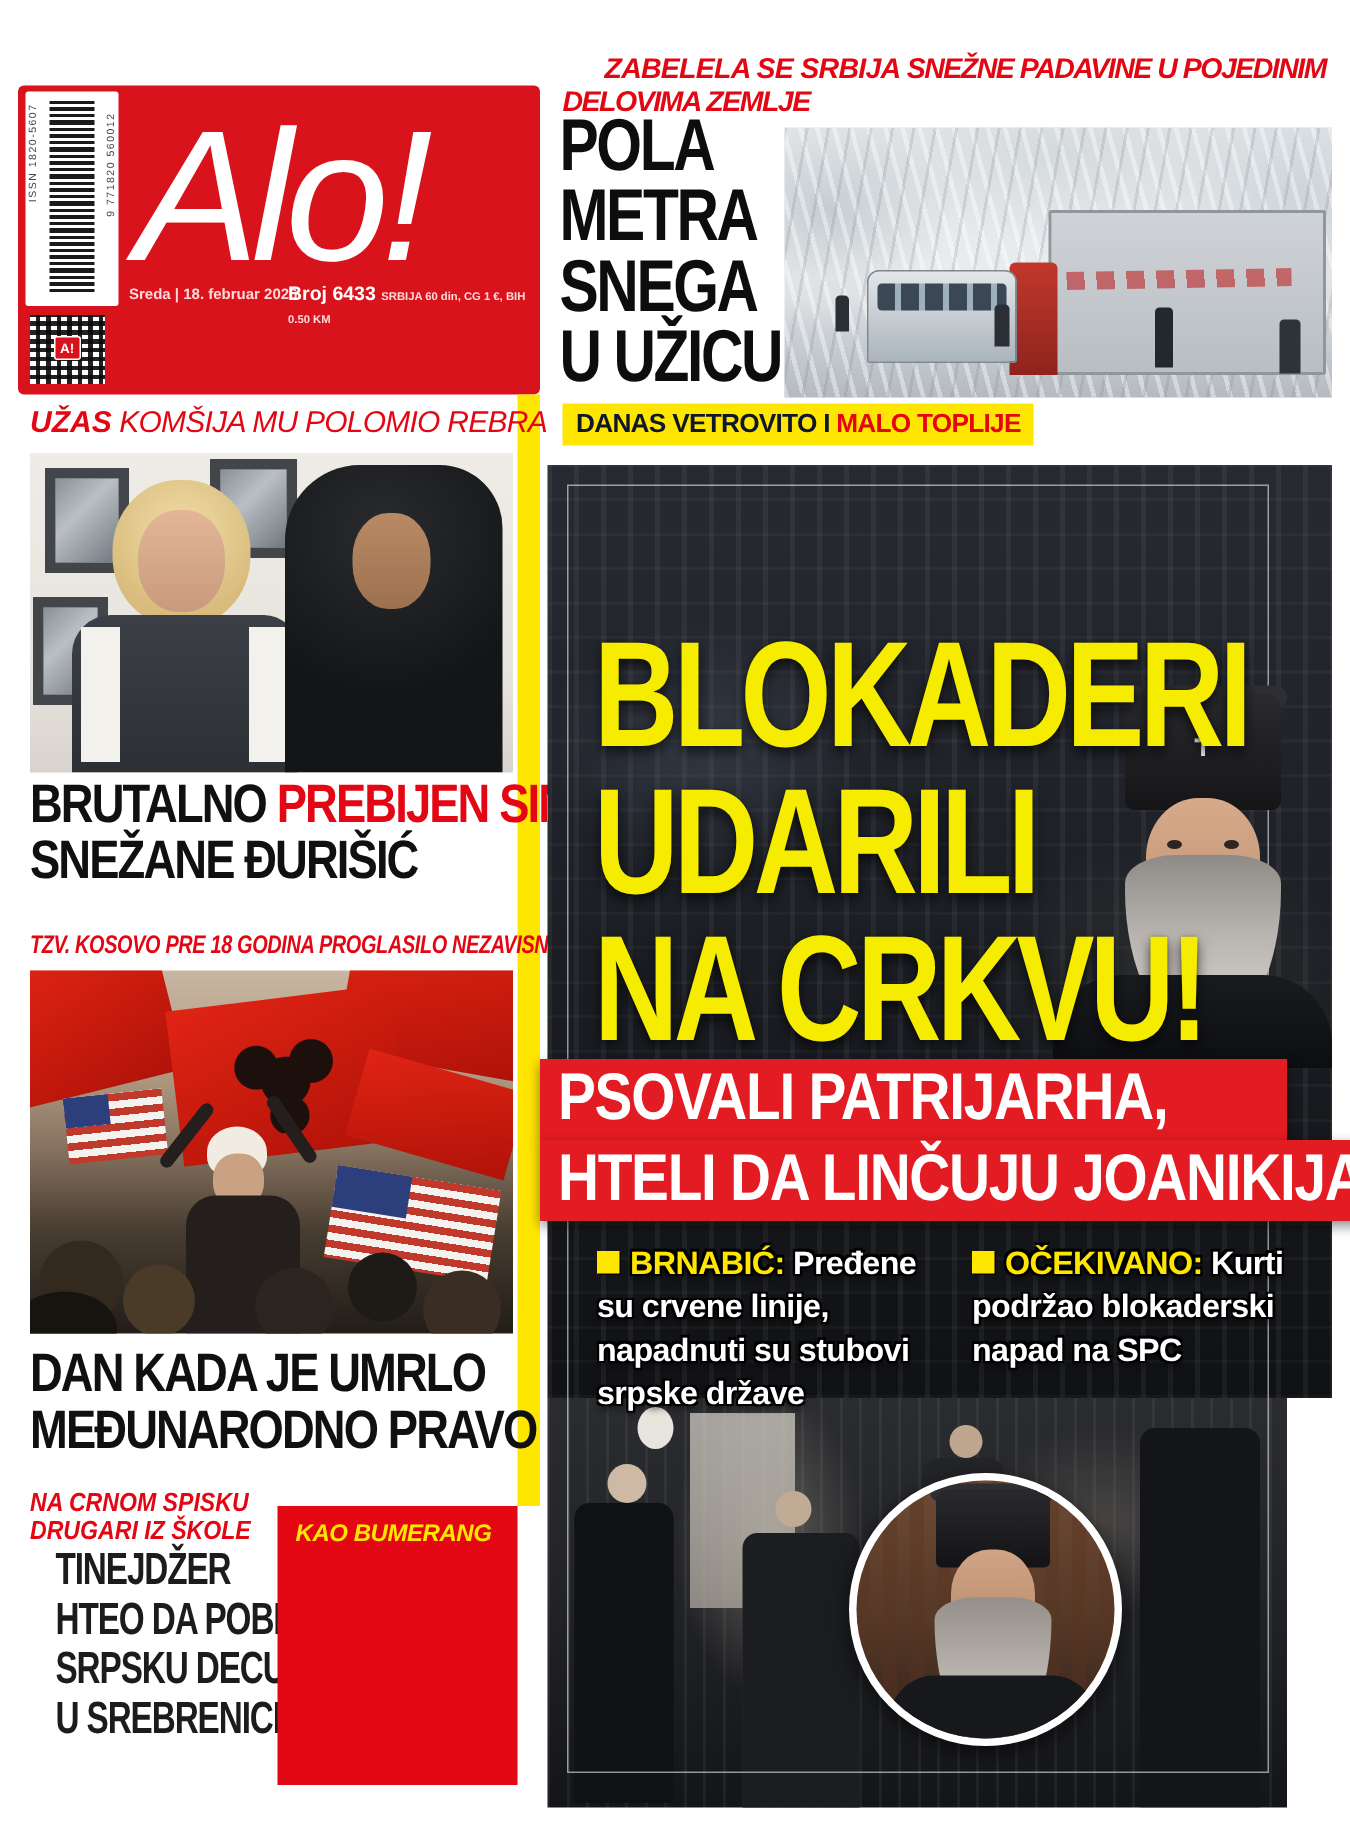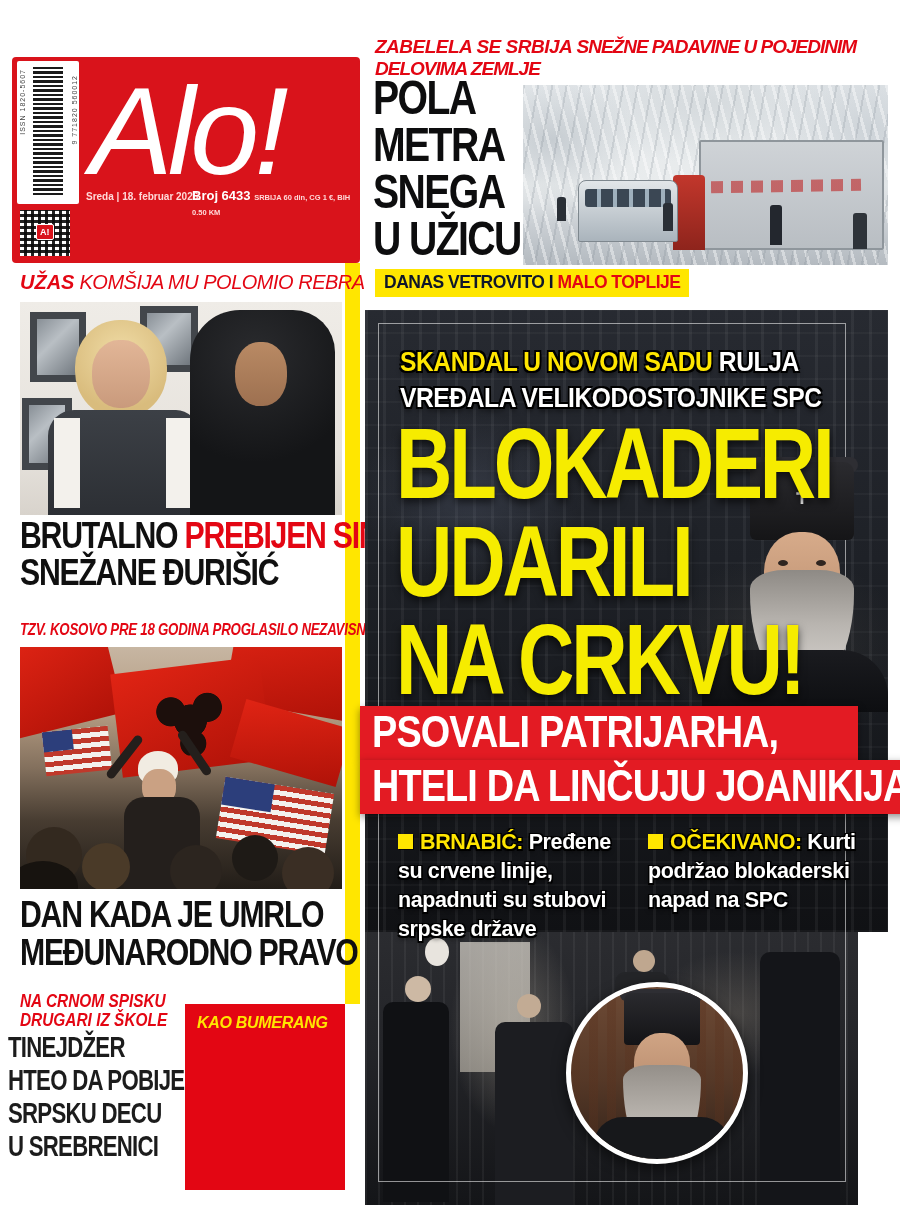--- a/index.html
+++ b/index.html
@@ -23,21 +23,21 @@
   .qr-badge { position:absolute; left:19px; top:17px; background:#d9131b; color:#fff; font-weight:bold;
               font-size:9px; padding:2px 3px; border:1px solid #fff; border-radius:2px; }
   .logo { left:78px; top:-14px; width:266px; text-align:left; color:#fff; font-size:124px;
           font-weight:normal; font-style:italic; letter-spacing:-5px; line-height:176px; }
   .m-date { left:74px; top:134px; color:#ffd9d9; font-size:10px; font-weight:bold; }
   .m-issue { left:180px; top:131px; color:#fff; font-size:13px; font-weight:bold; }
   .m-price { color:#ffd9d9; font-size:7.5px; font-weight:bold; }
 
   
   .w-kick { left:375px; top:36px; font-style:italic; font-weight:900; font-size:19px; color:#e30613; }
-  .w-kick .b { letter-spacing:-0.5px; }
+  .w-kick .b { letter-spacing:-0.5px;margin-left:28px; }
   .w-kick .r { font-weight:700; letter-spacing:-1px; }
   .w-head { left:373px; top:74px; color:#0d0d0e; font-weight:900; font-size:49px; line-height:47px; letter-spacing:-2px; }
   .w-head .sx { transform:scaleX(.8); }
   .w-photo { left:523px; top:85px; width:365px; height:180px; overflow:hidden;
      background:
        radial-gradient(ellipse 120px 90px at 8% 30%, #c6ccd1 0%, transparent 70%),
        radial-gradient(ellipse 140px 110px at 95% 25%, #cdd3d8 0%, transparent 70%),
        radial-gradient(ellipse 200px 80px at 50% 10%, #d5dadd 0%, transparent 75%),
        linear-gradient(180deg,#e3e7ea 0%, #e9eced 55%, #c9ced3 78%, #b4bac0 100%); }
   .w-photo .trees { position:absolute; inset:0;
@@ -86,21 +86,21 @@
       radial-gradient(circle at 50% 55%, #1c0f0c 0 26%, transparent 27%),
       radial-gradient(circle at 50% 85%, #1c0f0c 0 16%, transparent 17%); }
   .usflag { position:absolute; background:repeating-linear-gradient(180deg,#c0392b 0 5px,#f4f2ee 5px 10px); }
   .usflag .corner { position:absolute; left:0; top:0; width:45%; height:45%; background:#2c3e7b; }
   .head-blob { position:absolute; border-radius:50%; }
   .arm { position:absolute; width:9px; height:52px; background:#241f1c; border-radius:5px; }
   .s2-head { left:20px; top:896px; font-weight:900; font-size:36px; line-height:38px; letter-spacing:-1.5px; color:#101010; }
   .s2-head .sx { transform:scaleX(.84); }
   .s3-kick { left:20px; top:992px; font-size:17.5px; line-height:19px; }
   .s3-kick .sx { transform:scaleX(.88); }
-  .s3-head { left:8px; top:1030px; font-weight:700; font-size:30px; line-height:33px; letter-spacing:-1px; color:#1c1c1c; }
+  .s3-head { left:37px; top:1030px; font-weight:700; font-size:30px; line-height:33px; letter-spacing:-1px; color:#1c1c1c; }
   .s3-head .sx { transform:scaleX(.74); }
   .s4-box { left:185px; top:1004px; width:160px; height:186px; background:#e30613; padding:10px 0 0 12px; }
   .s4-kick { color:#ffe600; font-style:italic; font-weight:900; font-size:16px; letter-spacing:-0.3px; }
   .s4-head { margin-top:6px; color:#fff; font-weight:900; font-size:29px; line-height:30px; letter-spacing:-1px; }
   .s4-head .sx { transform:scaleX(.8); }
 
   
   .feat-top { left:365px; top:310px; width:523px; height:622px; overflow:hidden;
      background:
        radial-gradient(ellipse 160px 120px at 20% 30%, rgba(110,120,145,.25) 0%, transparent 70%),
@@ -283,24 +283,20 @@
     <div class="sil" style="left:130px; top:90px; width:78px; height:185px; background:#1c1d21;"></div>
     <div class="sil" style="left:250px; top:40px; width:54px; height:120px; background:#242528;"></div>
     <div class="sil" style="left:395px; top:20px; width:80px; height:253px; background:#141519;"></div>
     <div class="head-blob" style="left:40px; top:44px; width:26px; height:26px; background:#cdb9a4;"></div>
     <div class="head-blob" style="left:152px; top:62px; width:24px; height:24px; background:#c2ab94;"></div>
     <div class="head-blob" style="left:268px; top:18px; width:22px; height:22px; background:#bfa78f;"></div>
     <div class="head-blob" style="left:60px; top:6px; width:24px; height:28px; background:#e8e4de;"></div>
   </div>
   <div class="abs feat-frame" style="left:378px; top:323px; width:468px; height:859px;"></div>
 
-  <div class="abs f-kick">
-    <span class="sx"><span class="y">SKANDAL U NOVOM SADU</span><span class="w"> RULJA</span></span><br>
-    <span class="sx w">VREĐALA VELIKODOSTOJNIKE SPC</span>
-  </div>
 
   <div class="abs patriarch">
     <div class="p-hat-top"></div>
     <div class="p-hat"></div>
     <span class="p-cross" style="left:48px;">✝</span>
     <div class="p-face">
       <div class="p-eye" style="left:14px;"></div>
       <div class="p-eye" style="right:14px;"></div>
     </div>
     <div class="p-beard"></div>

